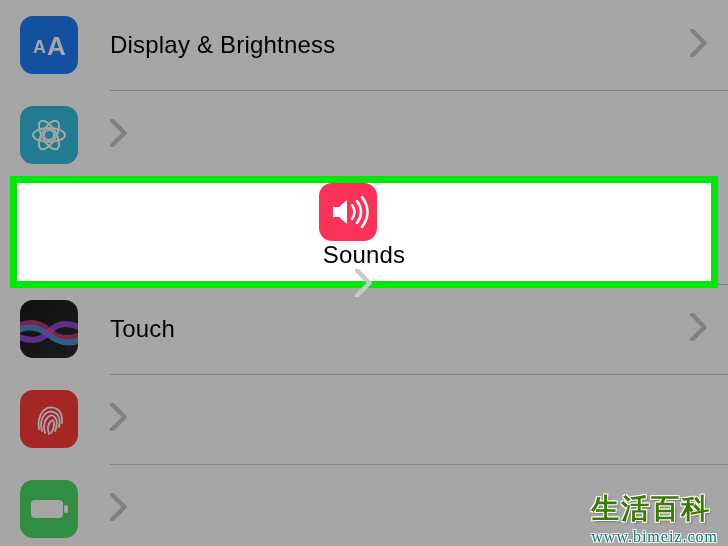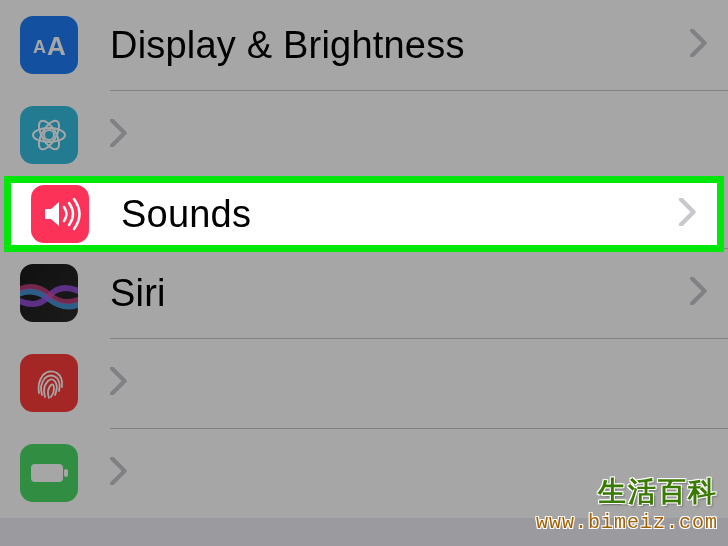--- a/index.html
+++ b/index.html
@@ -49,71 +49,72 @@
       width: 58px;
       height: 58px;
       border-radius: 13px;
       margin-right: 32px;
       flex-shrink: 0;
       display: flex;
       align-items: center;
       justify-content: center;
     }
     .row-label {
-      font-size: 38px;
+      font-size: 24px;
       color: #000;
       flex: 1;
       letter-spacing: 0.2px;
     }
     .chevron {
       color: #c7c7cc;
       flex-shrink: 0;
     }
     .chevron svg {
       width: 18px;
       height: 28px;
     }
     .highlight-row {
       position: relative;
       z-index: 10;
       border: 7px solid #00e80a;
-      margin: -4px 4px;
-      height: 76px;
+      margin: -4px 10px;
+      height: 112px;
+      flex-direction: column;
     }
     .highlight-row::before {
       display: none;
     }
     .highlight-row + .settings-row::before {
       display: block;
     }
     
     .icon-display { background: #1f7cf6; }
     .icon-wallpaper { background: #37bde0; }
     .icon-sounds { background: #fc3259; }
     .icon-siri { background: linear-gradient(135deg, #1a1a1a 0%, #2a2a2a 100%); overflow: hidden; position: relative; }
     .icon-touchid { background: #fc3d39; }
     .icon-battery { background: #4cd964; }
     .watermark {
       position: absolute;
-      bottom: 12px;
+      bottom: 0;
       right: 10px;
       z-index: 20;
-      text-align: right;
-      font-family: Liberation Mono, monospace;
+      text-align: left;
+      font-family: Liberation Serif, serif;
     }
     .watermark .line1 {
       font-size: 28px;
       font-weight: bold;
       color: #3a7a00;
       text-shadow: 1px 1px 0 #fff, -1px -1px 0 #fff, 1px -1px 0 #fff, -1px 1px 0 #fff, 2px 2px 2px rgba(0,0,0,0.3);
       letter-spacing: 2px;
     }
     .watermark .line2 {
-      font-size: 20px;
-      color: #a16207;
+      font-size: 16px;
+      color: #0f766e;
       text-shadow: 1px 1px 0 #fff, -1px -1px 0 #fff, 1px -1px 0 #fff, -1px 1px 0 #fff;
       letter-spacing: 1px;
     }
   </style>
 </head>
 <body>
 
 <div class="settings-list">
 
   <div class="settings-row">
@@ -167,21 +168,21 @@
   </div>
 
   <div class="settings-row">
     <div class="row-icon icon-siri">
       <svg width="58" height="58" viewBox="0 0 58 58" style="position:absolute;top:0;left:0;">
         <path d="M-10 35 Q10 20 29 35 T68 35" stroke="#4facfe" stroke-width="6" fill="none" opacity="0.8"></path>
         <path d="M-10 32 Q15 48 29 32 T68 32" stroke="#a855f7" stroke-width="6" fill="none" opacity="0.8"></path>
         <path d="M-10 30 Q12 15 29 30 T68 30" stroke="#ec4899" stroke-width="5" fill="none" opacity="0.7"></path>
       </svg>
     </div>
-    <span class="row-label">Siri</span>
+    <span class="row-label">Touch</span>
     <span class="chevron">
       <svg viewBox="0 0 12 20">
           <path d="M1 1 L10 10 L1 19" stroke="#c7c7cc" stroke-width="3" fill="none" stroke-linecap="round" stroke-linejoin="round"></path>
         </svg>
     </span>
   </div>
 
   <div class="settings-row">
     <div class="row-icon icon-touchid">
       <svg width="40" height="40" viewBox="0 0 40 40">

